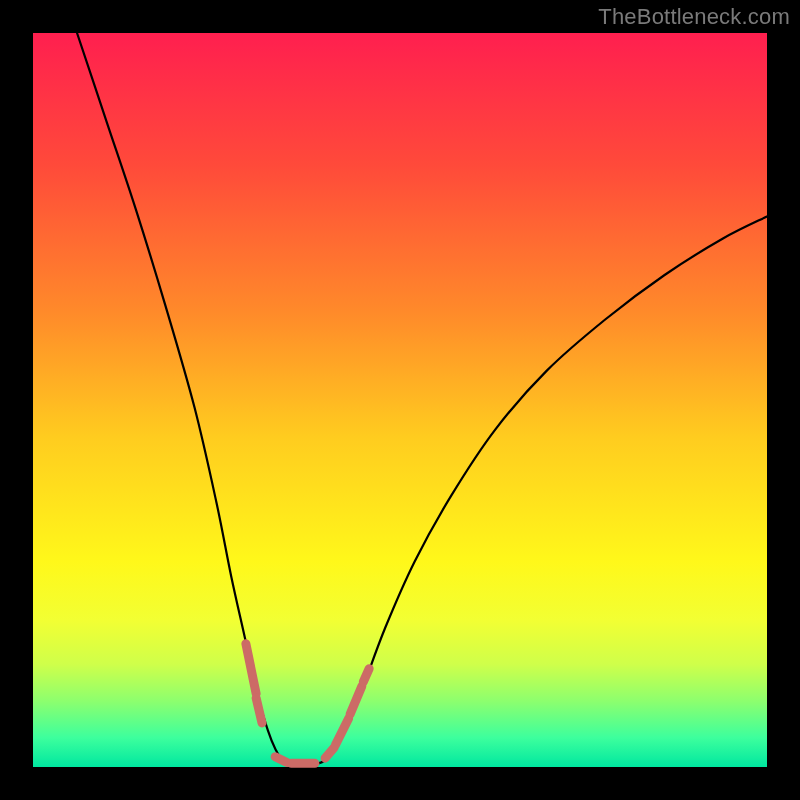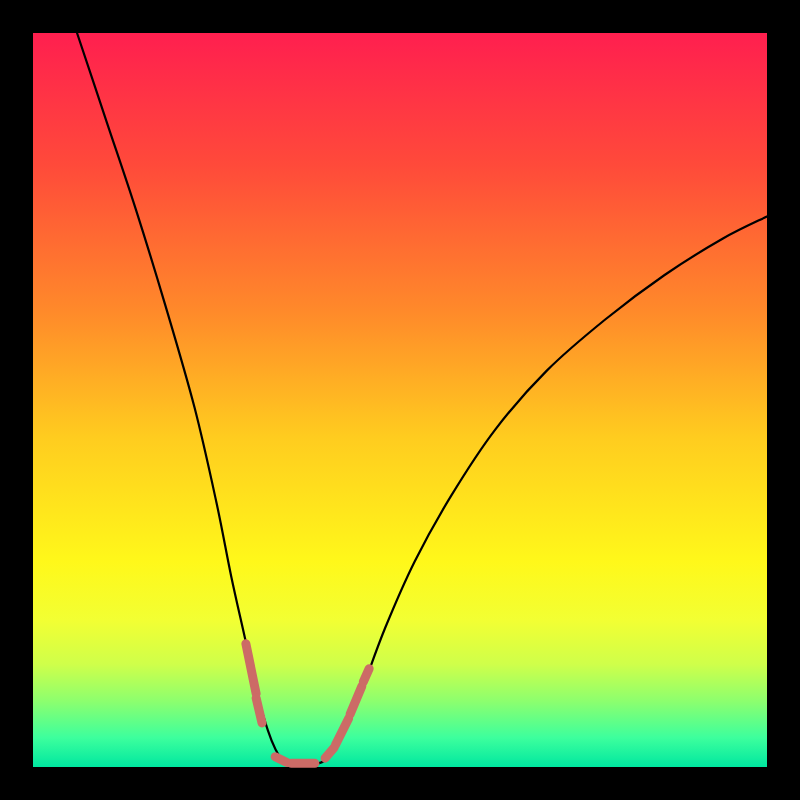--- a/index.html
+++ b/index.html
@@ -56,13 +56,14 @@
         <line x1="245.85999999999999" y1="643.688" x2="256.13599999999997" y2="693.6" stroke="#cc6b66" stroke-width="9" stroke-linecap="round"></line>
         <line x1="256.13599999999997" y1="698.004" x2="262.00800000000004" y2="722.9599999999999" stroke="#cc6b66" stroke-width="9" stroke-linecap="round"></line>
         <line x1="275.22" y1="756.724" x2="286.96400000000006" y2="762.596" stroke="#cc6b66" stroke-width="9" stroke-linecap="round"></line>
         <line x1="291.36800000000005" y1="763.33" x2="314.856" y2="763.33" stroke="#cc6b66" stroke-width="9" stroke-linecap="round"></line>
         <line x1="325.13199999999995" y1="758.192" x2="333.94" y2="747.9159999999999" stroke="#cc6b66" stroke-width="9" stroke-linecap="round"></line>
         <line x1="335.408" y1="744.98" x2="348.62" y2="718.5559999999999" stroke="#cc6b66" stroke-width="9" stroke-linecap="round"></line>
         <line x1="350.088" y1="714.1519999999999" x2="361.832" y2="686.26" stroke="#cc6b66" stroke-width="9" stroke-linecap="round"></line>
         <line x1="363.3" y1="681.856" x2="369.17199999999997" y2="668.644" stroke="#cc6b66" stroke-width="9" stroke-linecap="round"></line>
       </g>
   </svg>
+  <div class="attribution">TheBottleneck.com</div>
 </div>
 
 </body></html>

